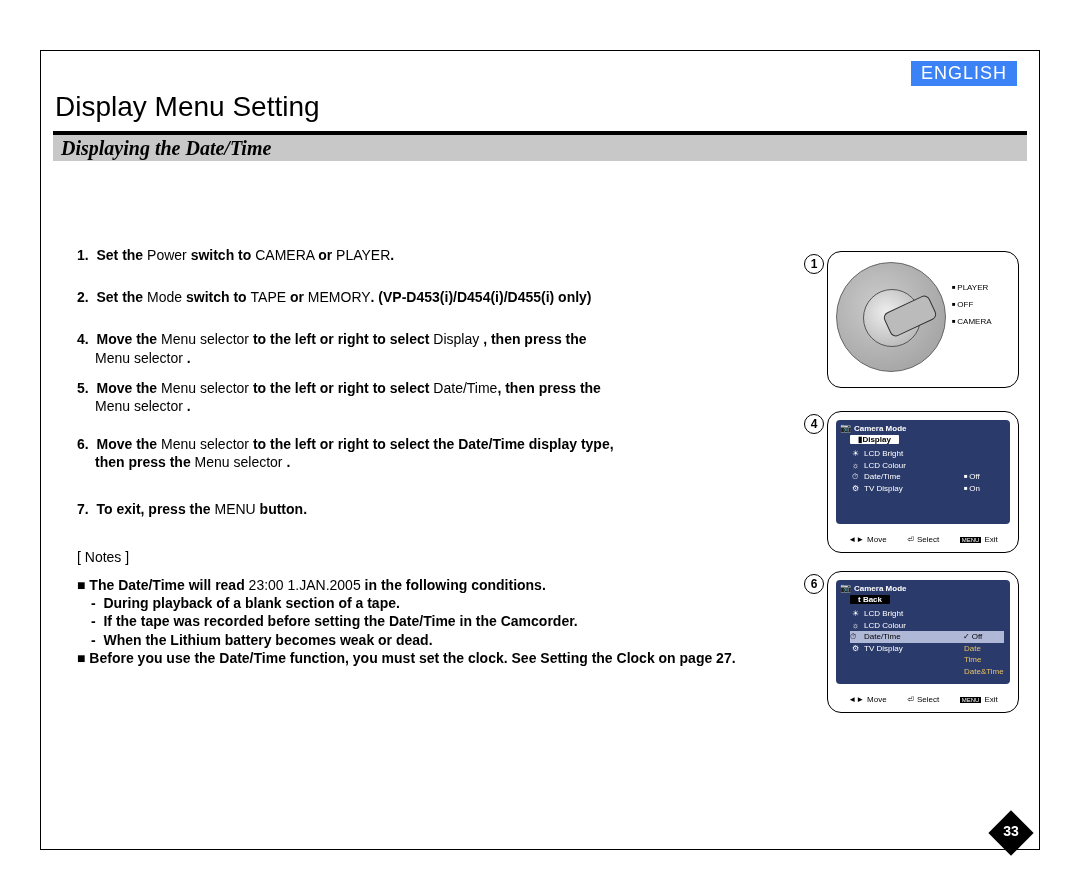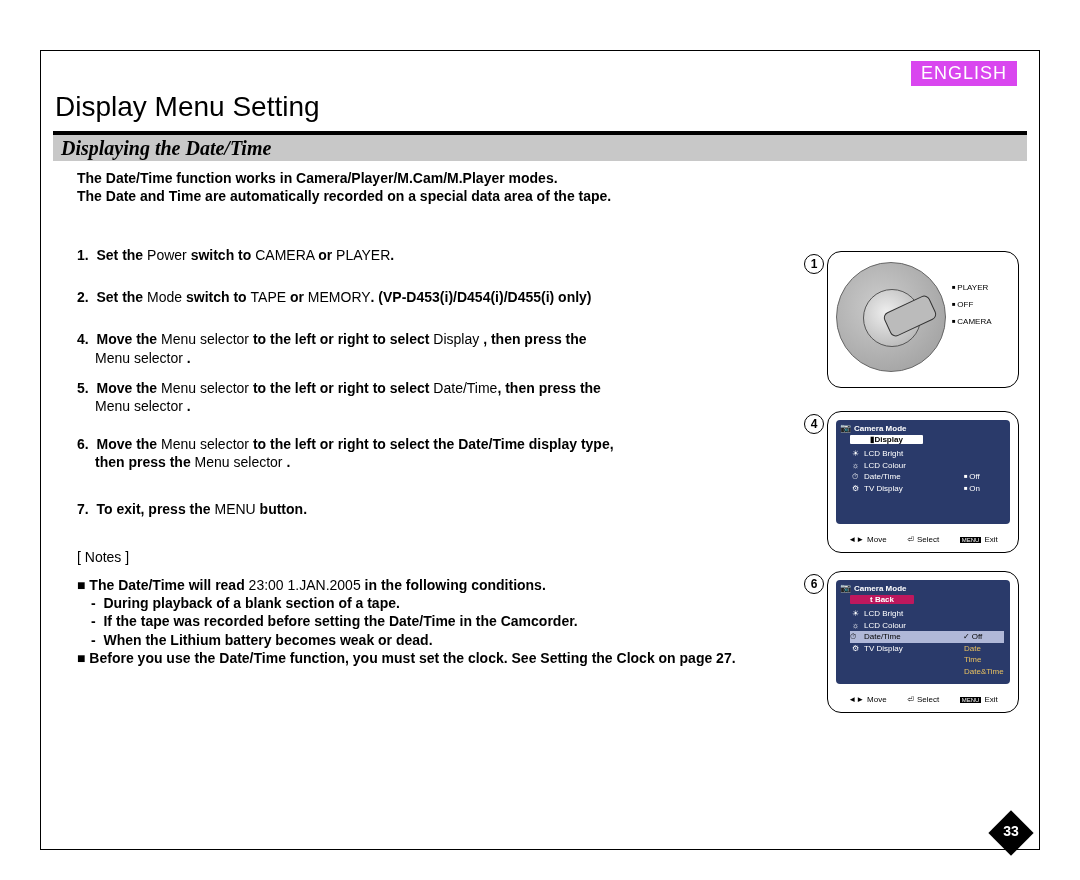--- a/index.html
+++ b/index.html
@@ -19,21 +19,21 @@
     width: 1000px;
     height: 800px;
     border: 1px solid #000;
     box-sizing: border-box;
     padding: 0;
   }
   .lang-badge {
     position: absolute;
     right: 22px;
     top: 10px;
-    background: #d946ef;
+    background: #3b82f6;
     color: #fff;
     padding: 2px 10px;
     font-size: 18px;
     letter-spacing: 1px;
   }
   .title {
     position: absolute;
     top: 40px;
     left: 14px;
     font-size: 28px;
@@ -183,25 +183,25 @@
     position:absolute; left:18px; top:4px;
     font-weight:bold;
   }
   .lcd .cam-icon {
     position:absolute; left:4px; top:3px;
     font-size:9px;
   }
   .lcd .tab {
     position:absolute; left:14px; top:15px;
     background:#fff; color:#000;
-    padding:0 20px;
+    padding:0 8px;
     font-weight:bold;
     border-radius:1px;
   }
-  .lcd .tab.back { background:#be185d; color:#fff; }
+  .lcd .tab.back { background:#000000; color:#fff; }
   .lcd .items {
     position:absolute; left:16px; top:28px; right:4px;
     line-height: 1.45;
   }
   .lcd .row { position:relative; padding-left:12px; }
   .lcd .row .ic { position:absolute; left:0; top:0; width:10px; }
   .lcd .row.hl { background:#b0b8d8; color:#000; margin-left:-2px; padding-left:14px; margin-right:36px; }
   .lcd .col2 { position:absolute; right:6px; top:28px; width:40px; line-height:1.45; }
   .lcd .col2 .o:before { content:"■ "; font-size:6px; vertical-align:1px; }
   .lcd .col2 .ck:before { content:"✓"; font-size:8px; margin-right:2px; }
@@ -219,24 +219,20 @@
 
 <div class="page">
 
   <div class="lang-badge">ENGLISH</div>
 
   <div class="title">Display Menu Setting</div>
   <div class="black-bar"></div>
   <div class="subtitle-bar"></div>
   <div class="subtitle">Displaying the Date/Time</div>
 
-  <div class="intro">
-    <div>The Date/Time function works in Camera/Player/M.Cam/M.Player modes.</div>
-    <div>The Date and Time are automatically recorded on a special data area of the tape.</div>
-  </div>
 
   <div class="steps">
     <p>
       <span class="bold">1.&nbsp;</span>
       <span class="bold">Set the </span><span>Power </span><span class="bold">switch to </span><span>CAMERA </span><span class="bold">or </span><span>PLAYER</span><span class="bold">.</span>
     </p>
     <p style="margin-top:24px;">
       <span class="bold">2.&nbsp;</span>
       <span class="bold">Set the </span><span>Mode </span><span class="bold">switch to </span><span>TAPE </span><span class="bold">or </span><span>MEMORY</span><span class="bold">. (VP-D453(i)/D454(i)/D455(i) only)</span>
     </p>

